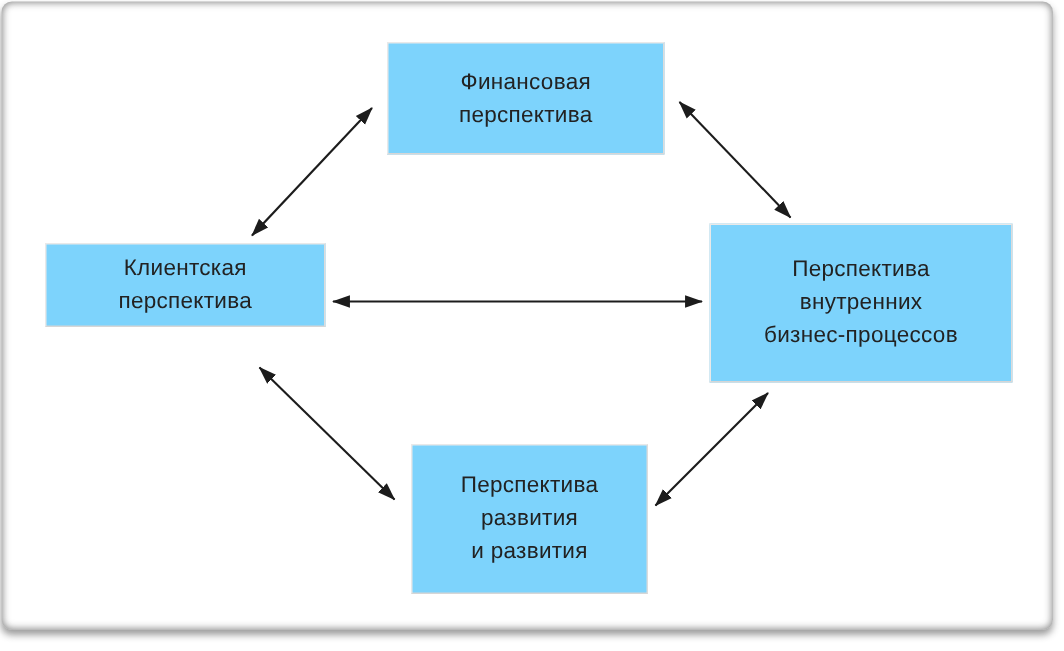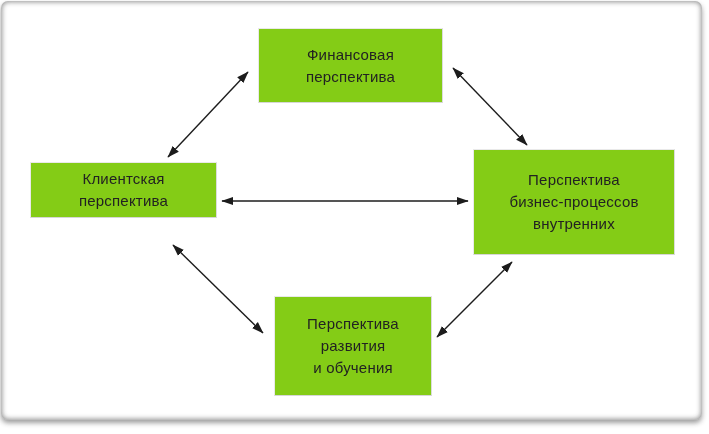--- a/index.html
+++ b/index.html
@@ -23,21 +23,21 @@
     width: 701px;
     height: 419px;
     background: #ffffff;
     border-radius: 7px;
     box-shadow:
       inset 0 0 5px 1px rgba(125,125,125,0.85),
       0 3px 5px rgba(40,40,40,0.45);
   }
   .node {
     position: absolute;
-    background: #84cc16;
+    background: #7dd3fc;
     border: 1px solid #e9e9e9;
     border-right-color: #dcdcdc;
     border-bottom-color: #d6d6d6;
     display: flex;
     flex-direction: column;
     align-items: center;
     justify-content: center;
     text-align: center;
     font-size: 15px;
     line-height: 22px;
@@ -70,28 +70,28 @@
     <span>перспектива</span>
   </div>
 
   <div class="node node-customer">
     <span>Клиентская</span>
     <span>перспектива</span>
   </div>
 
   <div class="node node-internal">
     <span>Перспектива</span>
+    <span>внутренних</span>
     <span>бизнес-процессов</span>
-    <span>внутренних</span>
   </div>
 
   <div class="node node-learning">
     <span>Перспектива</span>
     <span>развития</span>
-    <span>и обучения</span>
+    <span>и развития</span>
   </div>
 
   <svg class="arrows" id="arrows" viewBox="0 0 709 434" xmlns="http://www.w3.org/2000/svg">
     <defs>
       <marker id="ah" viewBox="0 0 10 8" refX="9.4" refY="4" markerWidth="12" markerHeight="9.6" markerUnits="userSpaceOnUse" orient="auto-start-reverse">
         <path d="M0,0.5 L10,4 L0,7.5 Z" fill="#1c1c1c"></path>
       </marker>
     </defs>
   <line x1="168" y1="157" x2="248" y2="72" stroke="#1c1c1c" stroke-width="1.4" marker-start="url(#ah)" marker-end="url(#ah)"></line>
       <line x1="453" y1="68" x2="527" y2="145" stroke="#1c1c1c" stroke-width="1.4" marker-start="url(#ah)" marker-end="url(#ah)"></line>

